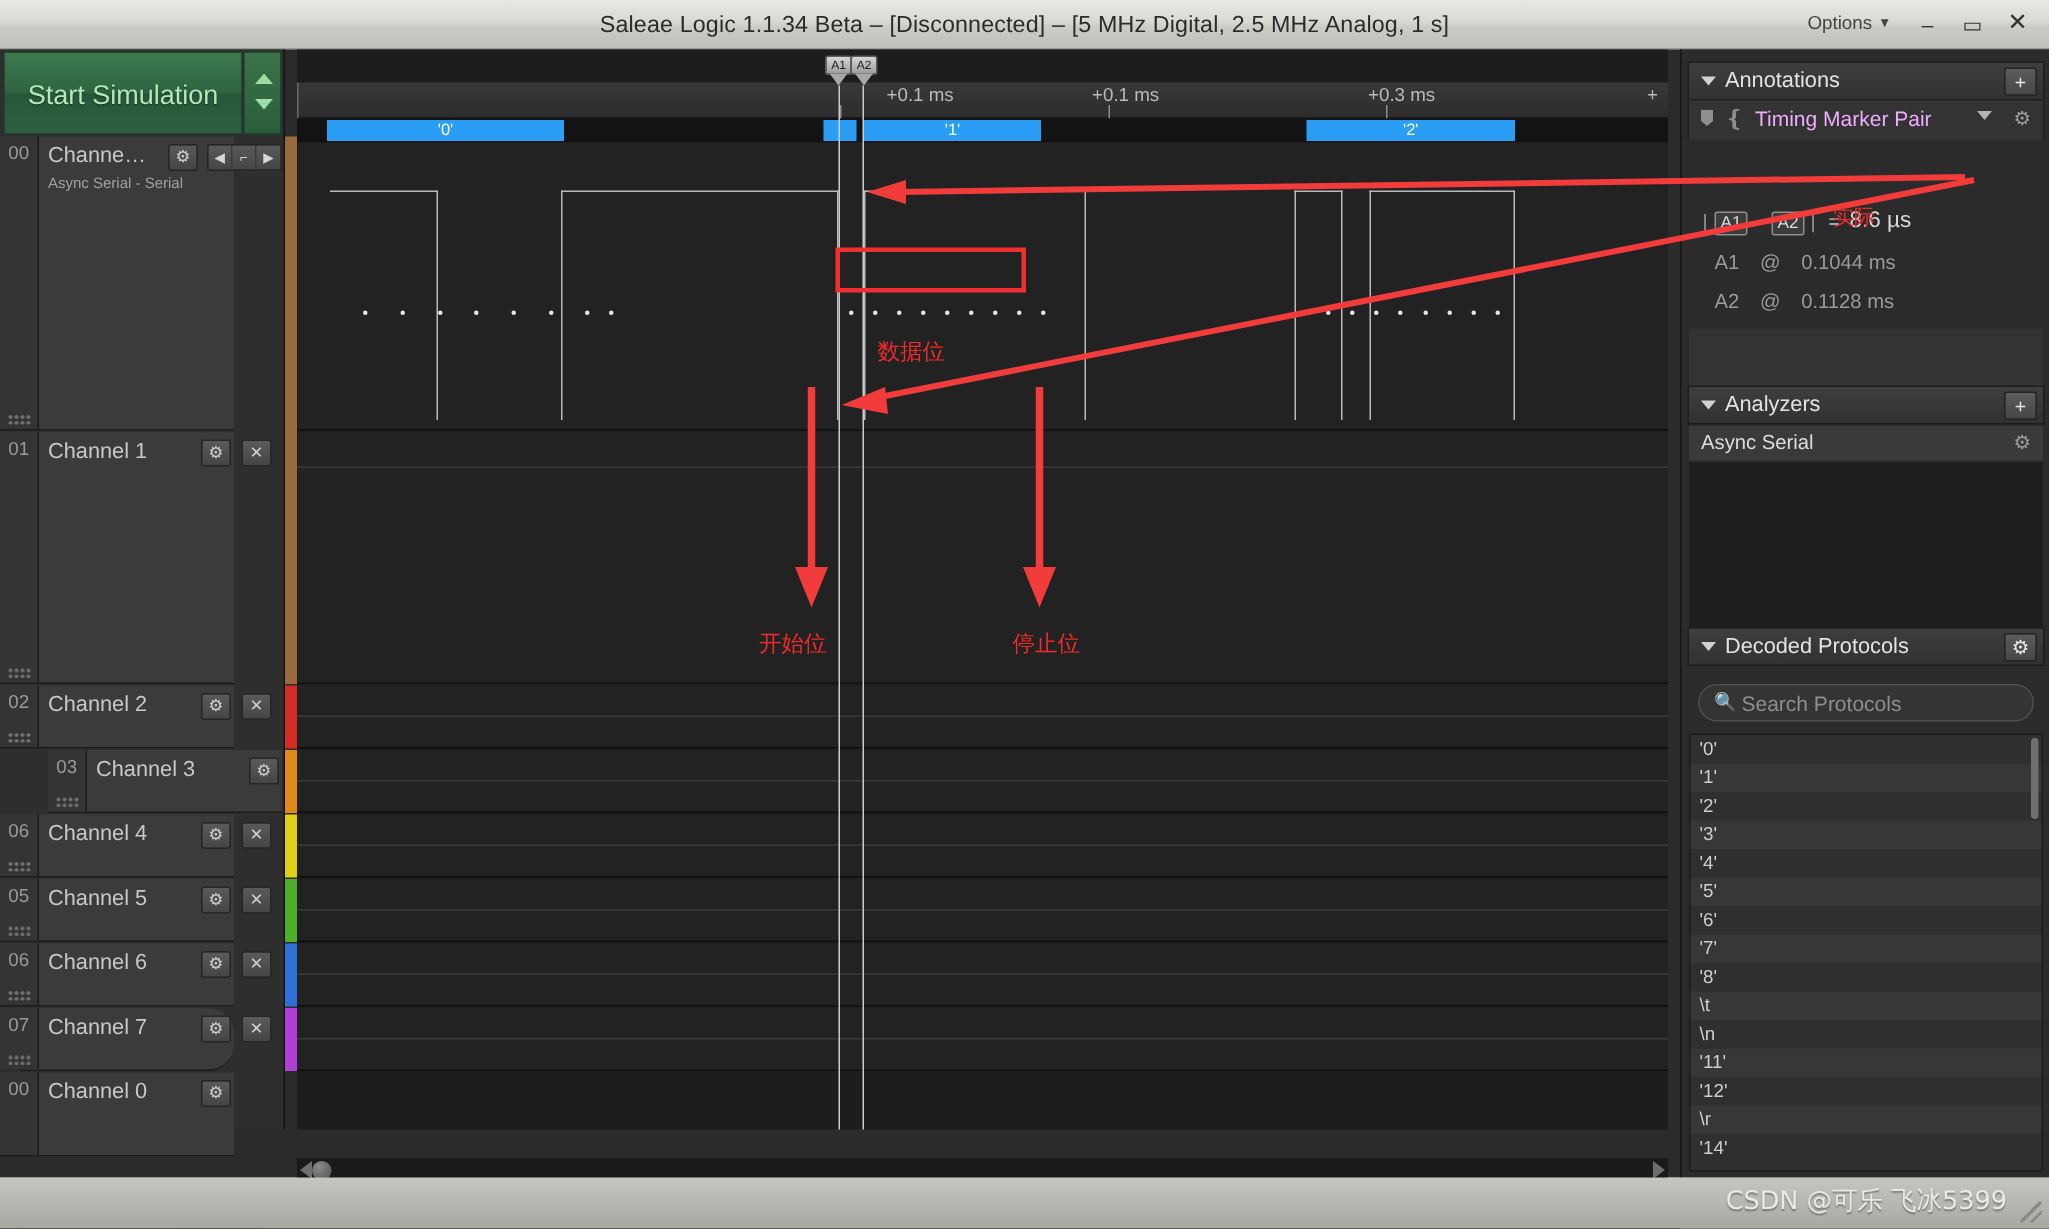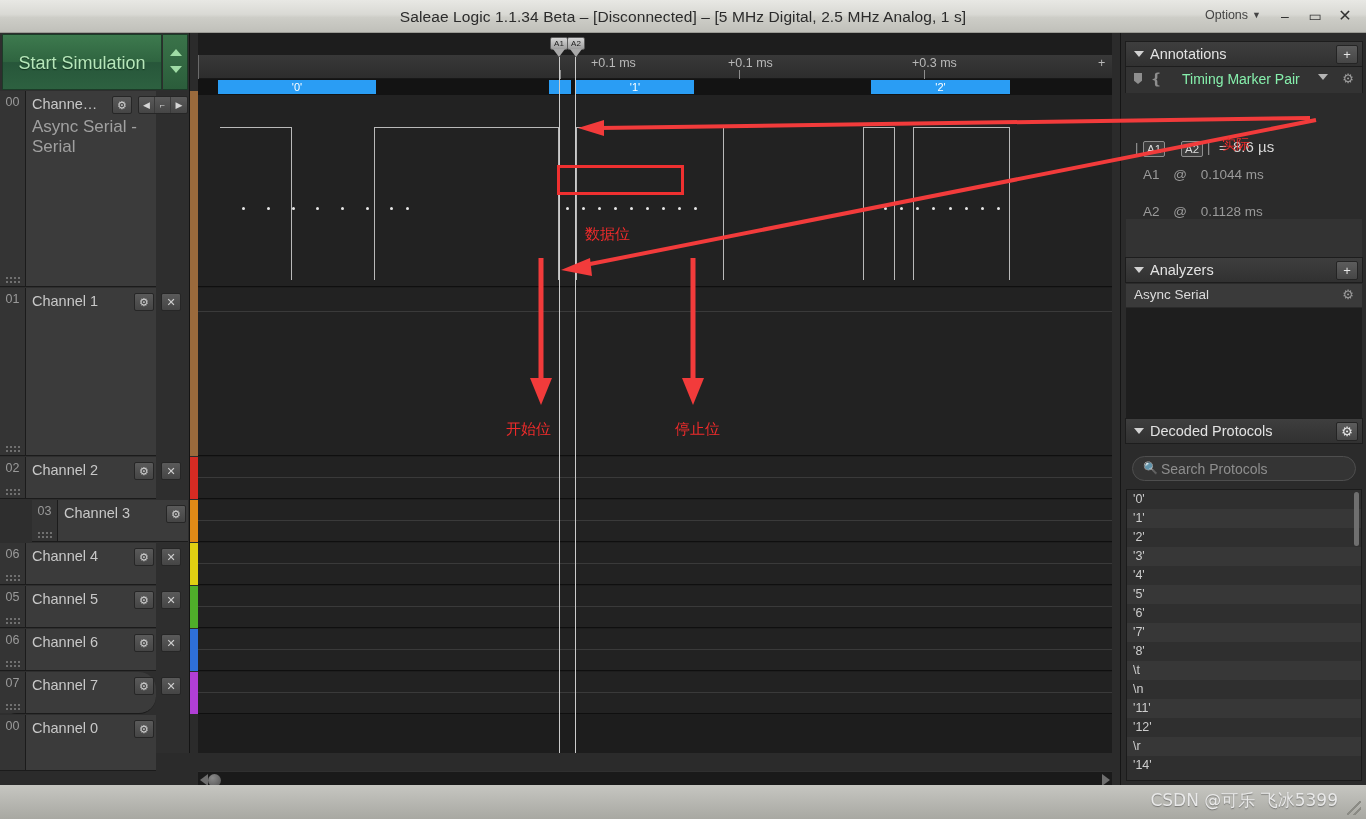--- a/index.html
+++ b/index.html
@@ -79,21 +79,21 @@
     position:absolute; left:5px; bottom:3px; width:16px; height:7px;
     background-image: radial-gradient(#7a7a7a 40%, transparent 41%);
     background-size:4px 4px; opacity:.85;
   }
   .ch-name {
     position:absolute; left:32px; top:5px;
     font-size:14.5px; color:#c8c8c8; white-space:nowrap;
   }
   .ch-sub {
     position:absolute; left:32px; top:26px;
-    font-size:17px; color:#a0a0a0;
+    font-size:10px; color:#a0a0a0;
   }
   .btn-sq {
     position:absolute; top:5px; width:20px; height:18px;
     background: linear-gradient(to bottom,#5a5a5a,#454545);
     border:1px solid #262626; border-radius:2px;
     color:#d0d0d0; font-size:11px; line-height:17px; text-align:center;
   }
   .btn-grp {
     position:absolute; top:5px; height:18px;
     background: linear-gradient(to bottom,#5a5a5a,#454545);
@@ -186,21 +186,21 @@
   }
   .tmp-row {
     position:absolute; left:4px; width:238px; height:26px;
     background:#333; border-left:1px solid #1d1d1d; border-right:1px solid #1d1d1d;
   }
   .tmp-row .flag {
     position:absolute; left:8px; top:6px; width:8px; height:11px;
     background:#8e8e8e; clip-path: polygon(0 0,100% 0,100% 70%,50% 100%,0 70%);
   }
   .tmp-row .brace { position:absolute; left:24px; top:3px; font-size:15px; color:#8e8e8e; }
-  .tmp-row .lab { position:absolute; left:56px; top:4px; font-size:14px; color:#86efac; }
+  .tmp-row .lab { position:absolute; left:44px; top:4px; font-size:14px; color:#f0abfc; }
   .tmp-row .dd { position:absolute; right:34px; top:7px; width:0;height:0;
     border-left:5px solid transparent;border-right:5px solid transparent;border-top:6px solid #b4b4b4;}
   .tmp-row .gear { position:absolute; right:8px; top:4px; font-size:13px; color:#9d9d9d; }
 
   .mkbadge {
     display:inline-block; min-width:18px; padding:0 3px; height:16px;
     background:#3c3c3c; border:1px solid #8e8e8e; border-radius:2px;
     font-size:11.5px; color:#dcdcdc; text-align:center; line-height:14px;
   }
   .meas-line { position:absolute; font-size:13.5px; color:#9a9a9a; }
@@ -518,21 +518,21 @@
       <span class="mkbadge" style="position:absolute;left:60px;top:108px;">A2</span>
       <div style="position:absolute;left:86px;top:107px;font-size:13px;color:#9a9a9a;">|</div>
       <div style="position:absolute;left:98px;top:107px;font-size:13px;color:#c8c8c8;">=</div>
       <div style="position:absolute;left:112px;top:105px;font-size:15px;color:#d9d9d9;">8.6 µs</div>
 
       <div class="meas-line" style="left:22px;top:134px;">
         <span>A1</span>
         <span style="margin:0 10px;">@</span>
         <span>0.1044 ms</span>
       </div>
-      <div class="meas-line" style="left:22px;top:171px;text-align:right;">
+      <div class="meas-line" style="left:22px;top:160px;text-align:right;">
         <span>A2</span>
         <span style="margin:0 10px;">@</span>
         <span>0.1128 ms</span>
       </div>
       <div style="position:absolute;left:5px;top:186px;width:236px;height:44px;background:#333;"></div>
 
       <div class="sec-head" style="top:224px;">
         <div class="tri"></div>
         <div class="txt">Analyzers</div>
         <div class="sqbtn">+</div>

